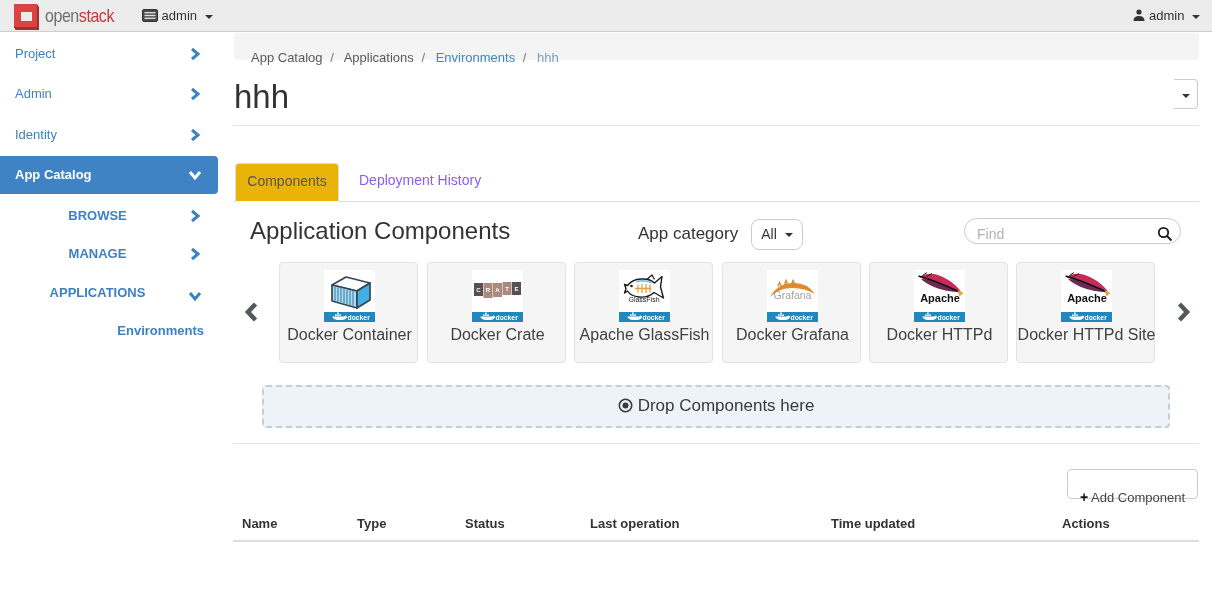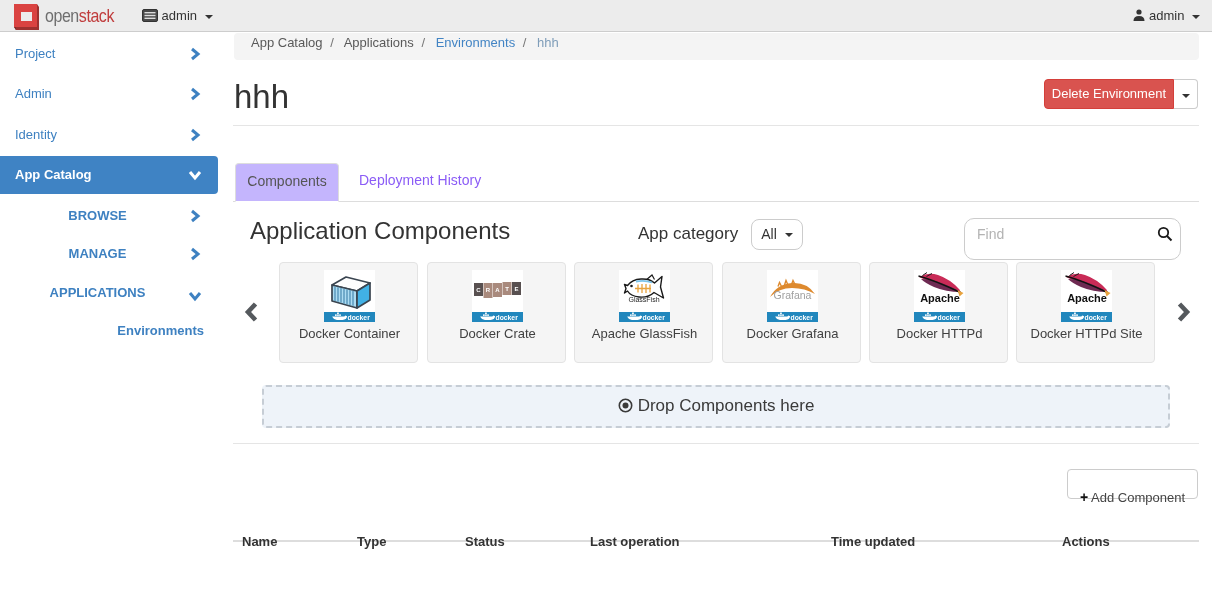--- a/index.html
+++ b/index.html
@@ -20,73 +20,73 @@
 #sidebar { position:absolute; left:0; top:32px; width:232px; height:560px; background:#fff; }
 .sitem { position:absolute; left:0; width:218px; height:40px; line-height:40px;
   font-size:13px; color:#3e81c1; }
 .sitem .lbl { position:absolute; left:15px; }
 .schev { position:absolute; right:16px; top:13px; width:14px; height:14px; }
 .sactive { background:#3f83c4; color:#fff; font-weight:bold; border-radius:0 4px 4px 0; }
 .sub { font-weight:bold; text-align:center; padding-right:23px; }
 
 #content { position:absolute; left:233px; top:32px; width:966px; height:560px; }
 .crumb { position:absolute; left:1px; top:1px; width:965px; height:27px; background:#f4f4f4;
-  border-radius:4px; font-size:13px; color:#595959; line-height:18px; padding-top:1px; padding-left:17px; }
+  border-radius:4px; font-size:13px; color:#595959; line-height:18px; padding-top:16px; padding-left:17px; }
 .crumb a { color:#4284c4; text-decoration:none; }
 .crumb .sep { color:#777; padding-left:4px; padding-right:7px; }
 .crumb .last { color:#7f9db9; }
 h1 { position:absolute; left:1px; top:46px; font-size:33px; font-weight:normal; color:#333; }
 .btngroup { position:absolute; right:1px; top:47px; height:30px; }
 .btn-danger { display:inline-block; background:#d9534f; border:1px solid #d43f3a;
   color:#fff; font-size:13px; padding:0 7px; height:30px; line-height:28px;
   border-radius:4px 0 0 4px; vertical-align:top; }
 .btn-caret { display:inline-block; background:#fff; border:1px solid #ccc; border-left:none;
   width:24px; height:30px; border-radius:0 4px 4px 0; text-align:center; vertical-align:top; }
 .btn-caret .caret { margin-left:0; margin-top:13px; }
 .hr1 { position:absolute; left:0; top:93px; width:966px; border-top:1px solid #e5e5e5; }
 
 .tabs { position:absolute; left:0; top:131px; width:966px; height:39px;
   border-bottom:1px solid #ddd; }
-.tab-active { position:absolute; left:2px; top:0; width:104px; height:39px; background:#c4b5fd;
+.tab-active { position:absolute; left:2px; top:0; width:104px; height:39px; background:#eab308;
   border:1px solid #ddd; border-bottom:1px solid #fff; border-radius:4px 4px 0 0;
   font-size:14px; color:#555; text-align:center; line-height:35px; z-index:2; }
 .tab-link { position:absolute; left:126px; top:0; height:39px; font-size:14px;
   color:#8b5cf6; line-height:35px; }
 .apph { position:absolute; left:17px; top:185px; font-size:24px; color:#333; }
 .appcat { position:absolute; left:405px; top:192px; font-size:17px; color:#333; }
 .allbtn { position:absolute; left:518px; top:187px; width:52px; height:31px;
   border:1px solid #ccc; border-radius:8px; background:#fff; font-size:14px; color:#333;
   line-height:29px; text-align:center; }
 .allbtn .caret { border-top-color:#333; }
-.findbox { position:absolute; left:731px; top:186px; width:217px; height:42px;
-  border:1px solid #ccc; border-radius:10px; background:#fff; }
+.findbox { position:absolute; left:731px; top:186px; width:217px; height:26px;
+  border:1px solid #ccc; border-radius:15px; background:#fff; }
 .findbox .ph { position:absolute; left:12px; top:7px; font-size:14px; color:#b3b3b3; }
 
 .chev-left { position:absolute; left:11px; top:270px; }
 .chev-right { position:absolute; left:944px; top:270px; }
 .cards { position:absolute; left:46px; top:230px; }
 .card { position:absolute; top:0; width:139px; height:101px; background:#f5f5f5;
   border:1px solid #e3e3e3; border-radius:4px; }
 .icon { position:absolute; left:44px; top:7px; width:51px; height:42px; background:#fff; }
 .dstrip { position:absolute; left:44px; top:49px; width:51px; height:10px; background:#2187bd; overflow:hidden; }
 .dstrip svg { display:block; }
 .cname { position:absolute; left:0; top:63px; width:139px; text-align:center;
-  font-size:13px; color:#414141; }
+  font-size:16px; color:#414141; }
 
 .drop { position:absolute; left:29px; top:353px; width:908px; height:43px;
   background:#eef3f9; border:2px dashed #c6cdd5; border-radius:4px; text-align:center;
   font-size:17px; color:#3a3a3a; line-height:38px; }
 .hr2 { position:absolute; left:0; top:411px; width:966px; border-top:1px solid #e5e5e5; }
 .addbtn { position:absolute; right:1px; top:437px; height:30px; background:#fff;
   border:1px solid #ccc; border-radius:4px; font-size:13px; color:#444;
   line-height:28px; padding:13px 12px; }
 
 .thead { position:absolute; left:0; top:478px; width:966px; height:32px;
   border-bottom:2px solid #ddd; font-size:13px; font-weight:bold; color:#333; }
-.thead span { position:absolute; top:24px; }
+.thead span { position:absolute; top:6px; }
 .trow { position:absolute; left:0; top:512px; width:966px; height:35px; background:#f9f9f9;
   border-bottom:1px solid #ddd; text-align:center; font-size:13px; color:#333;
   line-height:34px; }
 </style>
 </head>
 <body>
 <div id="topbar">
   <svg class="logo" width="26" height="27" viewBox="0 0 26 27">
     <path d="M1 1 h23 v23 h-23 z M8 9 h11 v9 h-11 z" fill="#da4341" fill-rule="evenodd"></path>
     <path d="M24 1 v23 h-23 l2 3 h23 v-23 z" fill="#9e312f"></path>
@@ -150,21 +150,21 @@
       </svg></div>
   <div class="sitem" style="top:279px;font-weight:bold;text-align:right;">
       <span style="position:absolute;right:14px;">Environments</span>
     </div>
 </div>
 
 <div id="content">
   <div class="crumb">App Catalog <span class="sep">/</span> Applications <span class="sep">/</span>
     <a>Environments</a> <span class="sep">/</span> <span class="last">hhh</span></div>
   <h1>hhh</h1>
-  <div class="btngroup"><span class="btn-danger">Delete Environment</span><span class="btn-caret"><span class="caret"></span></span></div>
+  <div class="btngroup"><span class="btn-caret"><span class="caret"></span></span></div>
   <div class="hr1"></div>
   <div class="tabs">
     <div class="tab-active">Components</div>
     <div class="tab-link">Deployment History</div>
   </div>
   <div class="apph">Application Components</div>
   <div class="appcat">App category</div>
   <div class="allbtn">All <span class="caret"></span></div>
   <div class="findbox">
       <span class="ph">Find</span>

